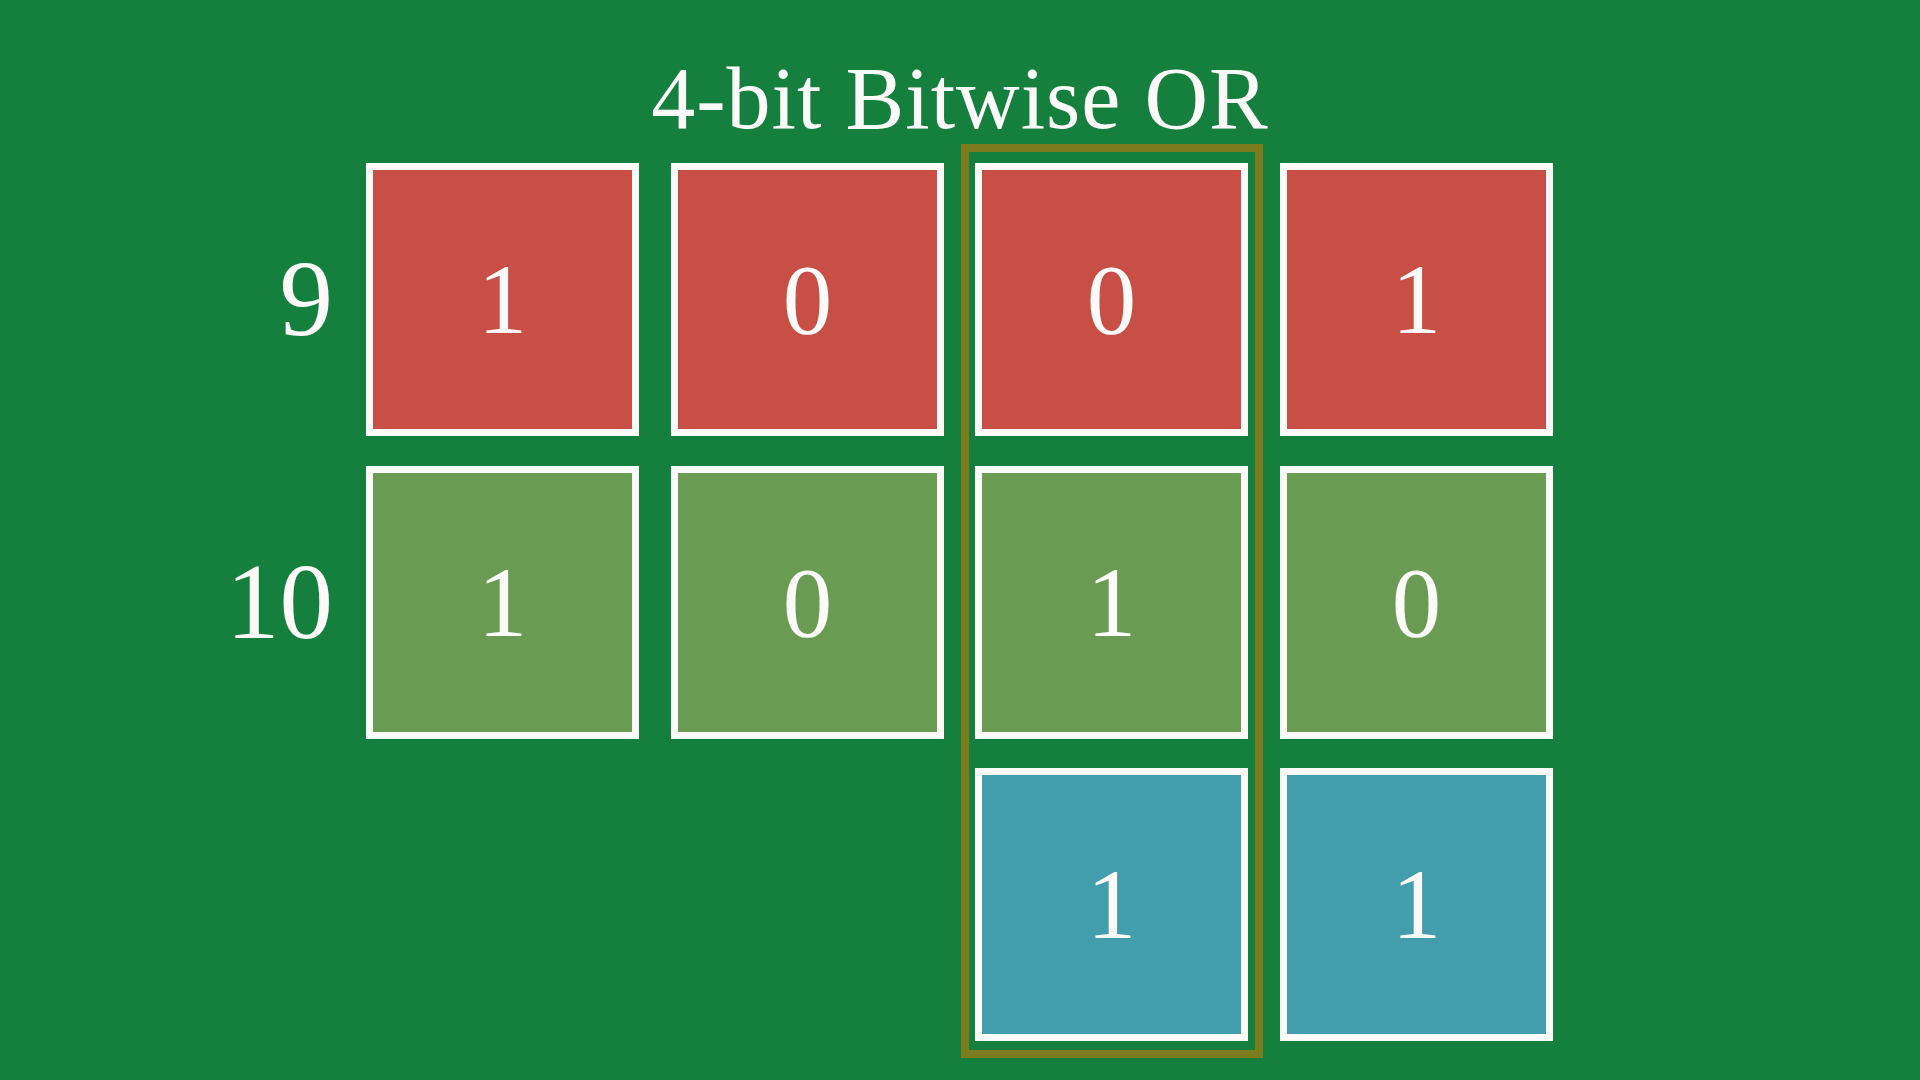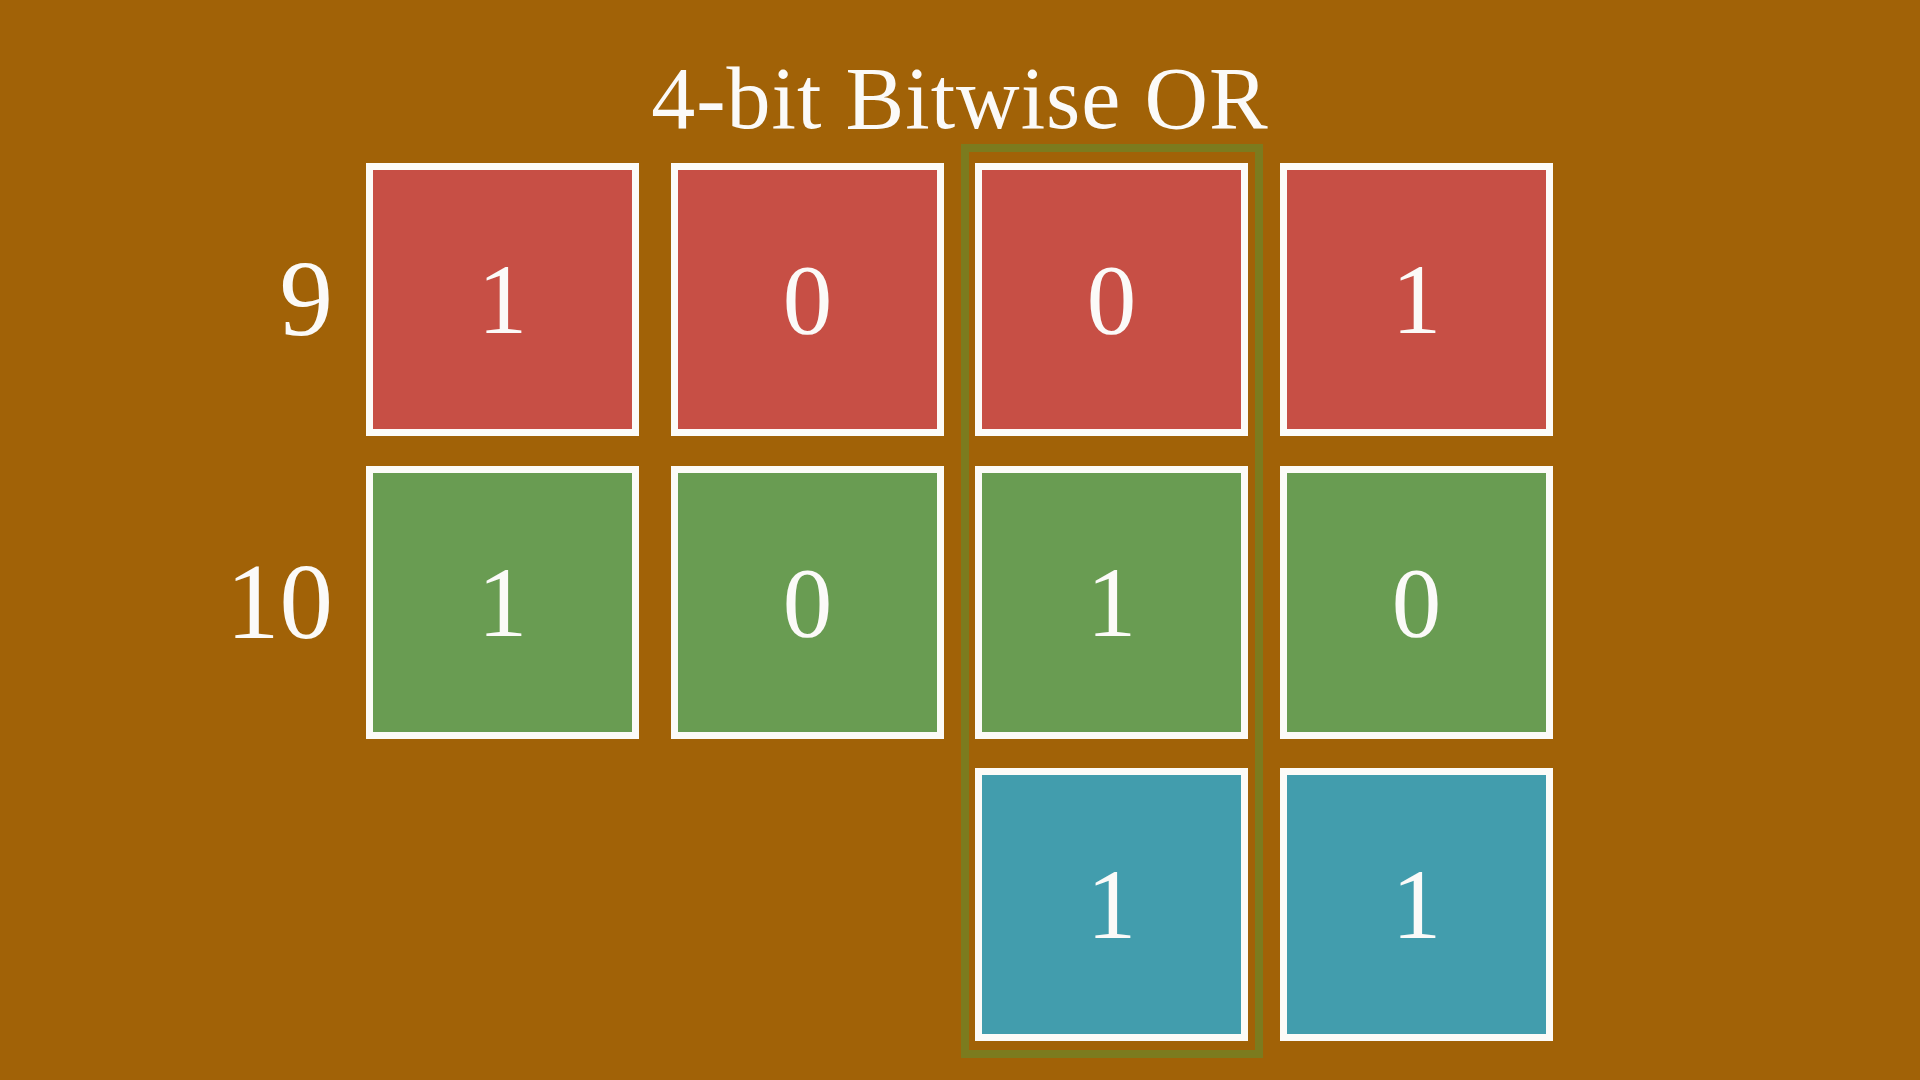--- a/index.html
+++ b/index.html
@@ -7,21 +7,21 @@
     padding: 0;
     background: #000000;
     width: 1920px;
     height: 1080px;
     overflow: hidden;
   }
   .stage {
     position: relative;
     width: 1920px;
     height: 1080px;
-    background: #a16207;
+    background: #15803d;
     font-family: "Liberation Serif", "DejaVu Serif", serif;
   }
   .title {
     position: absolute;
     left: 0;
     top: 55px;
     width: 1920px;
     text-align: center;
     font-size: 88px;
     line-height: 1;

